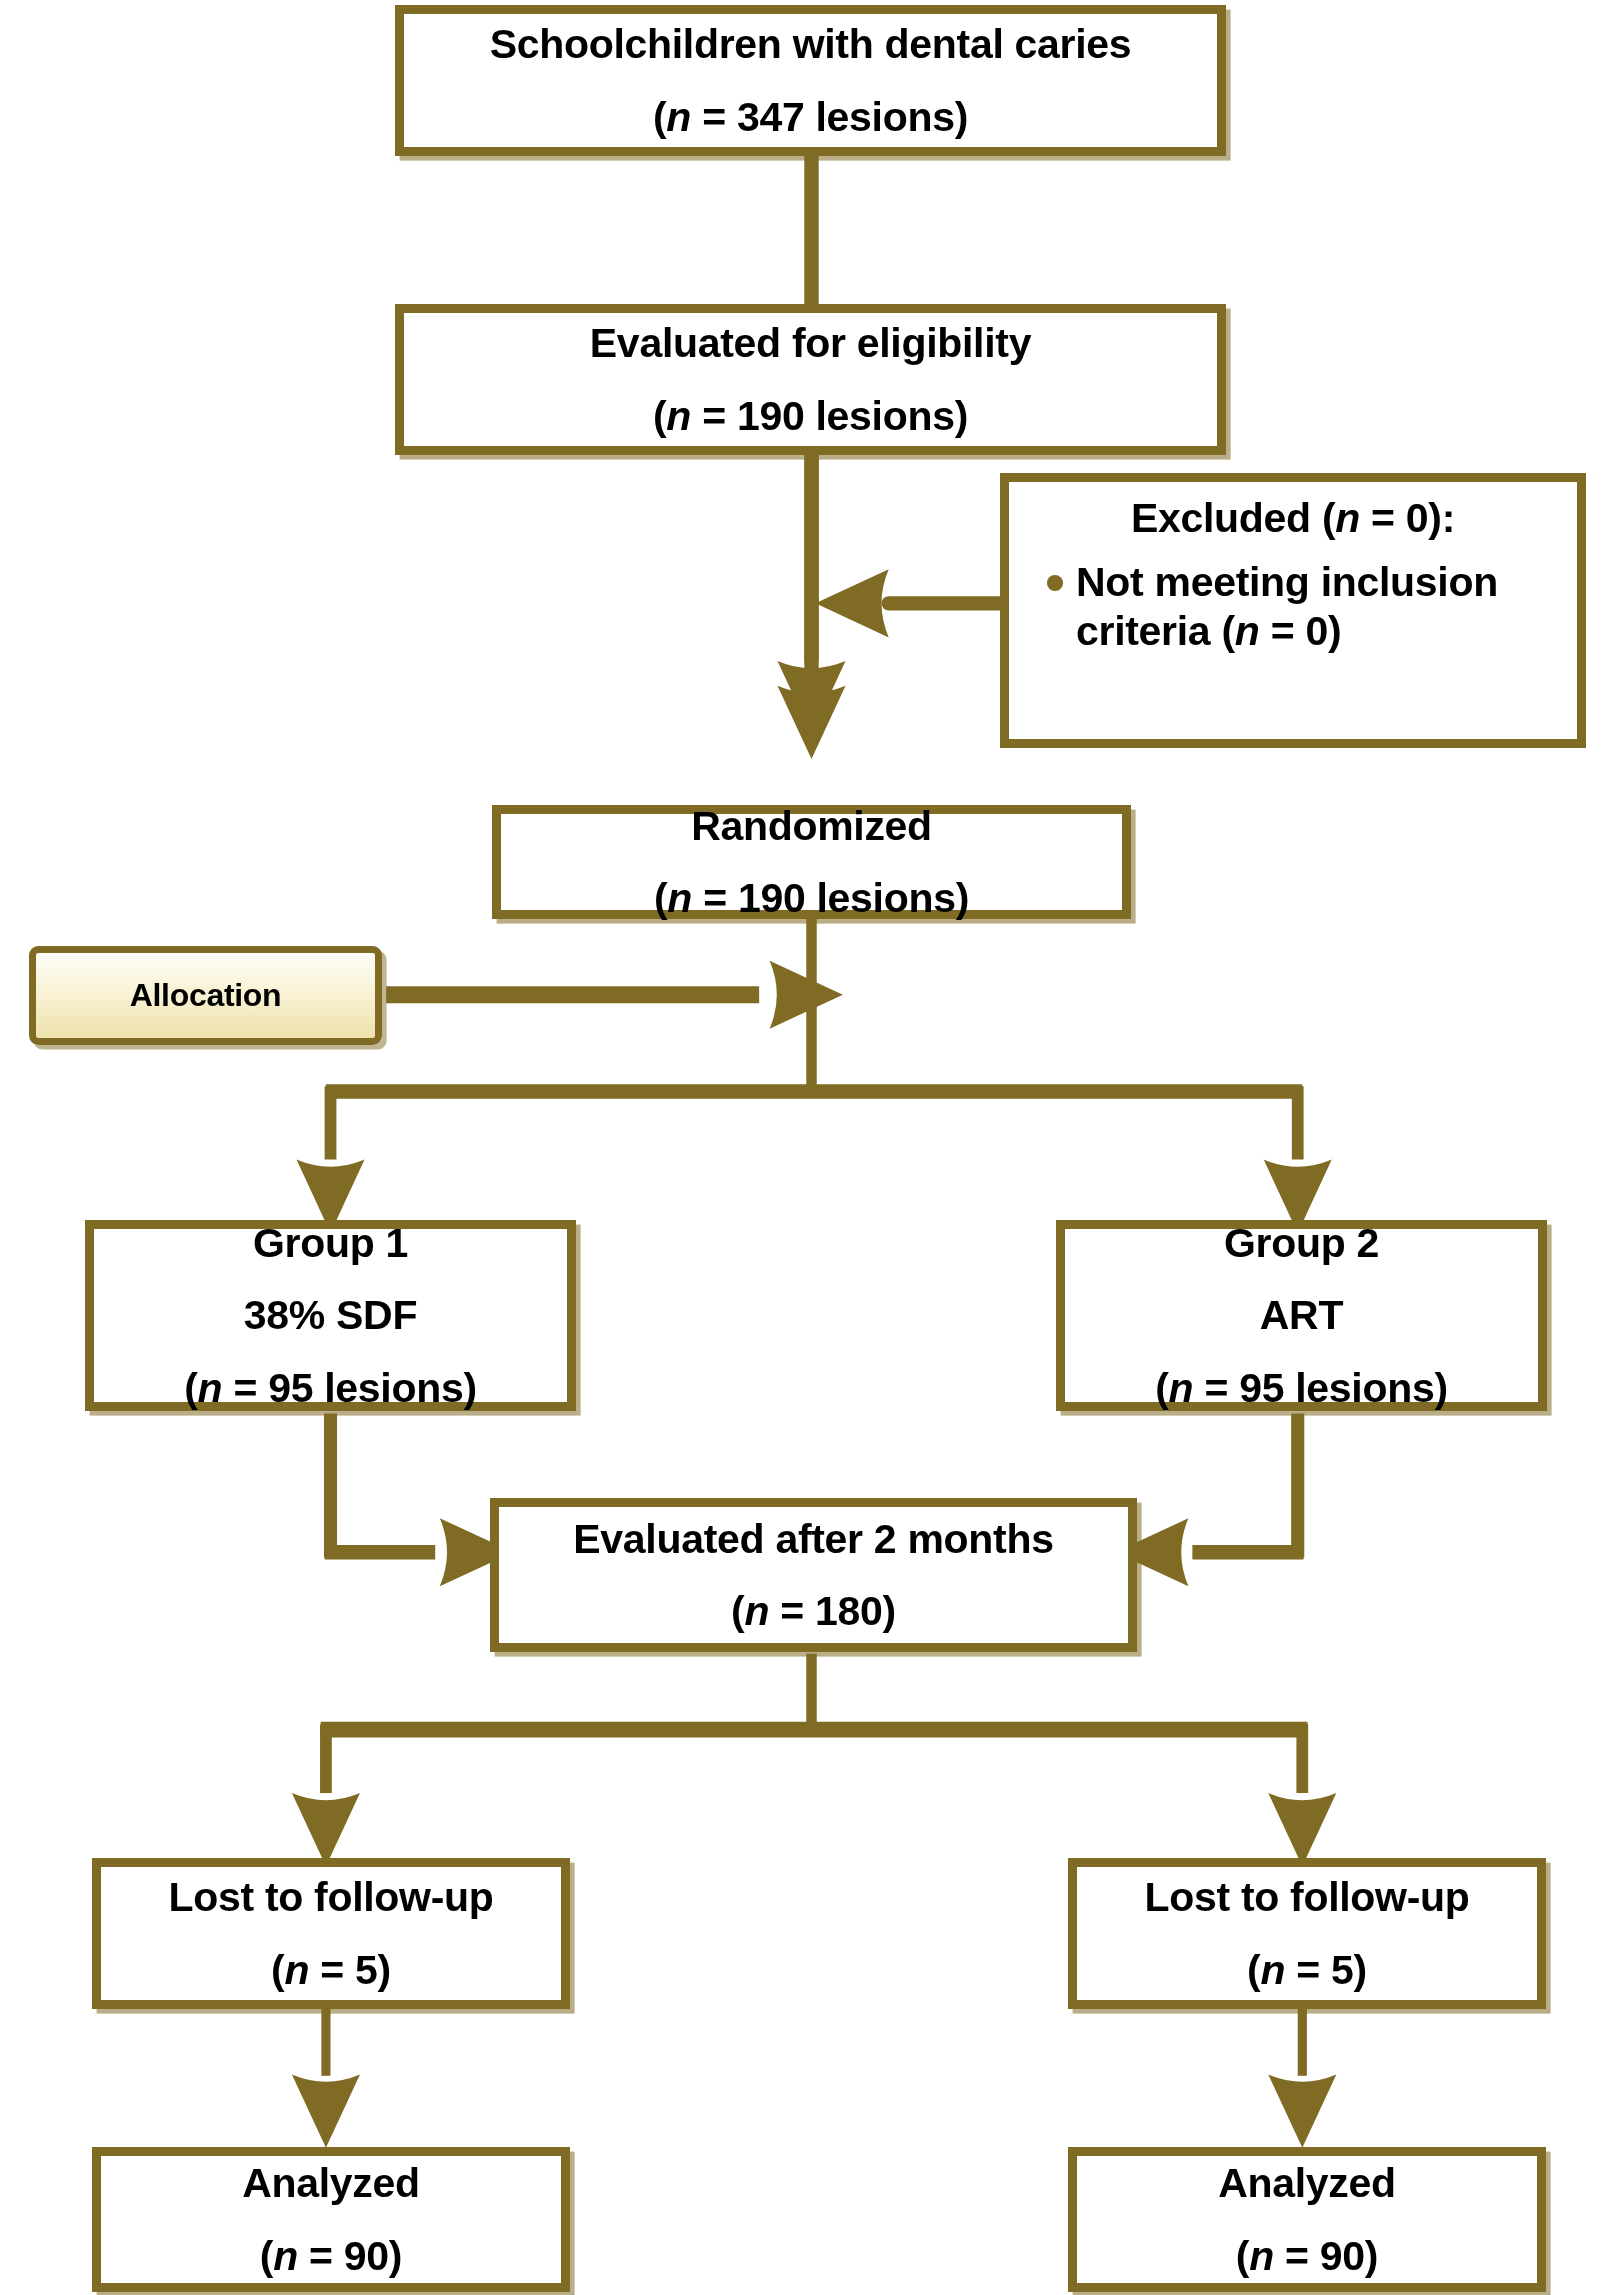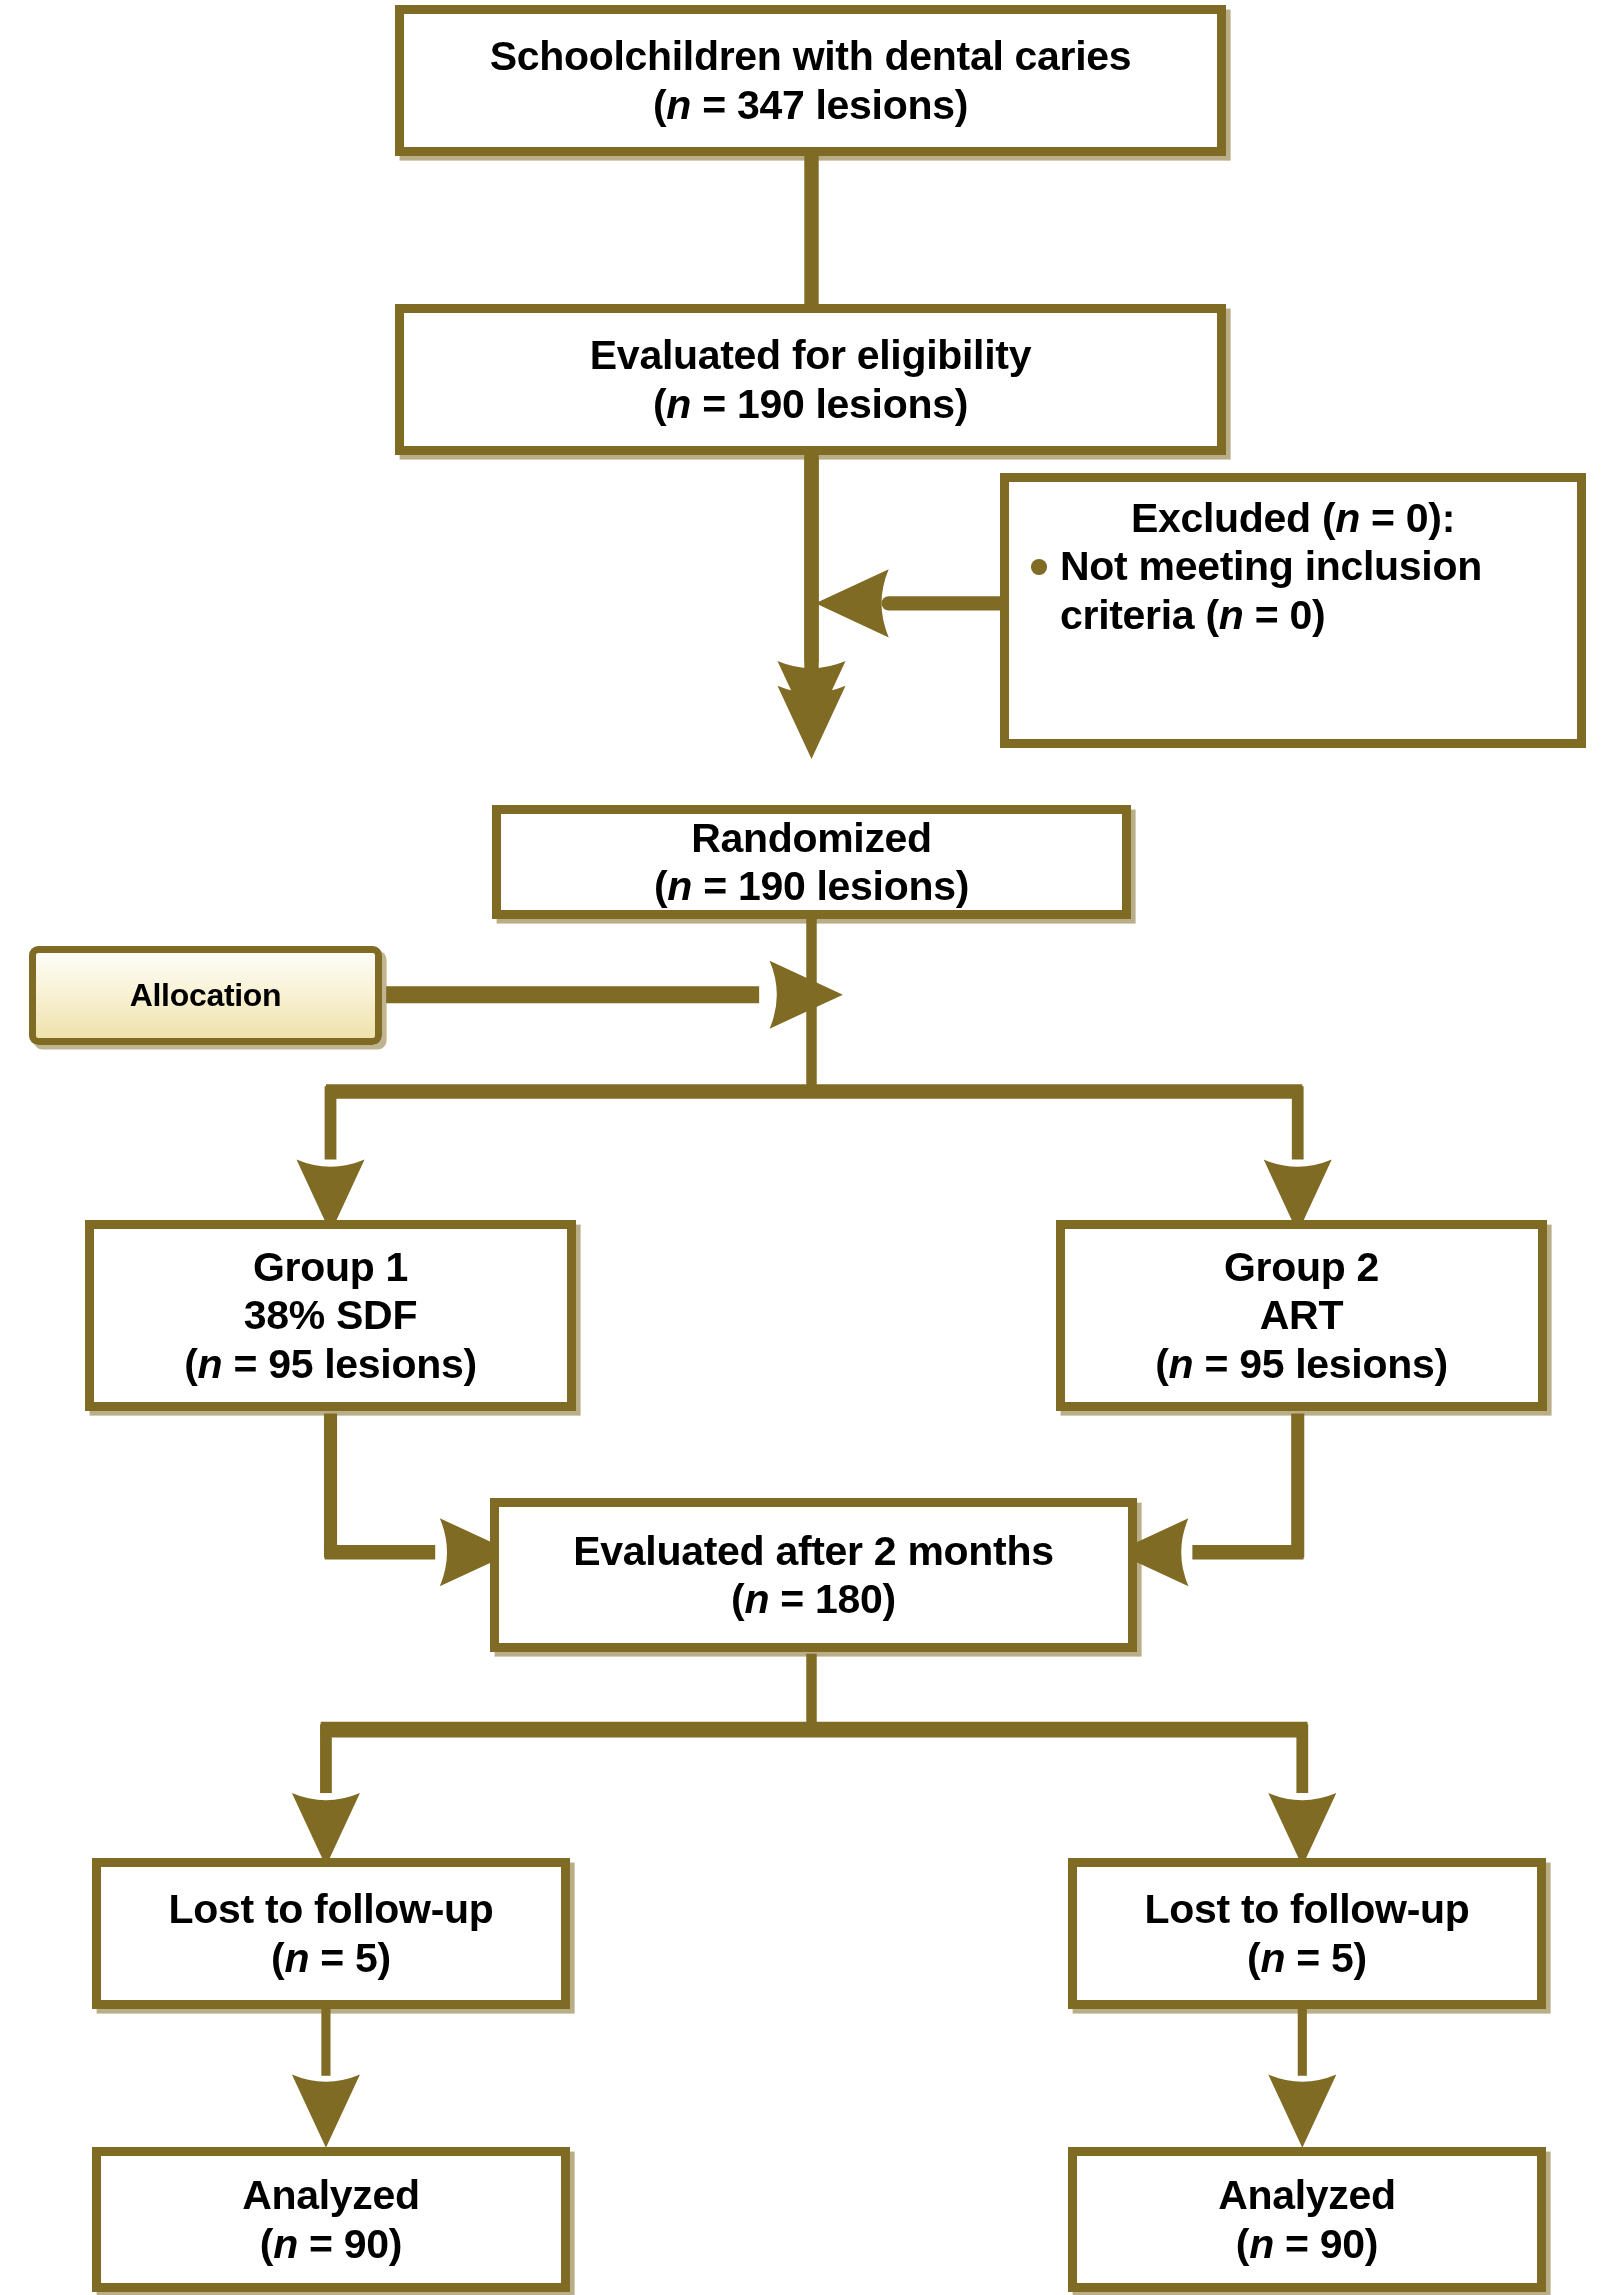--- a/index.html
+++ b/index.html
@@ -33,20 +33,21 @@
     flex-direction: column;
     align-items: center;
     justify-content: center;
     text-align: center;
     color: #000000;
     font-weight: bold;
     font-size: 41px;
     line-height: 1.18;
     letter-spacing: -0.3px;
     z-index: 5;
+    gap: 24px;
   }
   .node .ln {
     display: block;
     white-space: nowrap;
   }
   .node.shadowed {
     box-shadow: 4.6px 4.6px 0 rgba(128,107,36,0.55);
   }
   .ital { font-style: italic; font-weight: bold; }
 
@@ -56,21 +57,21 @@
     padding: 11.8px 17px 14.4px 17px;
     text-align: left;
   }
   #node-excluded .excl-title {
     text-align: center;
     display: block;
     white-space: nowrap;
     margin-bottom: 0;
   }
   #node-excluded ul {
-    margin: 0;
+    margin: 16px;
     padding: 0;
     list-style: none;
   }
   #node-excluded li {
     position: relative;
     padding-left: 34px;
     margin: 0 0 2.6px 0;
   }
   #node-excluded li .bullet {
     position: absolute;

